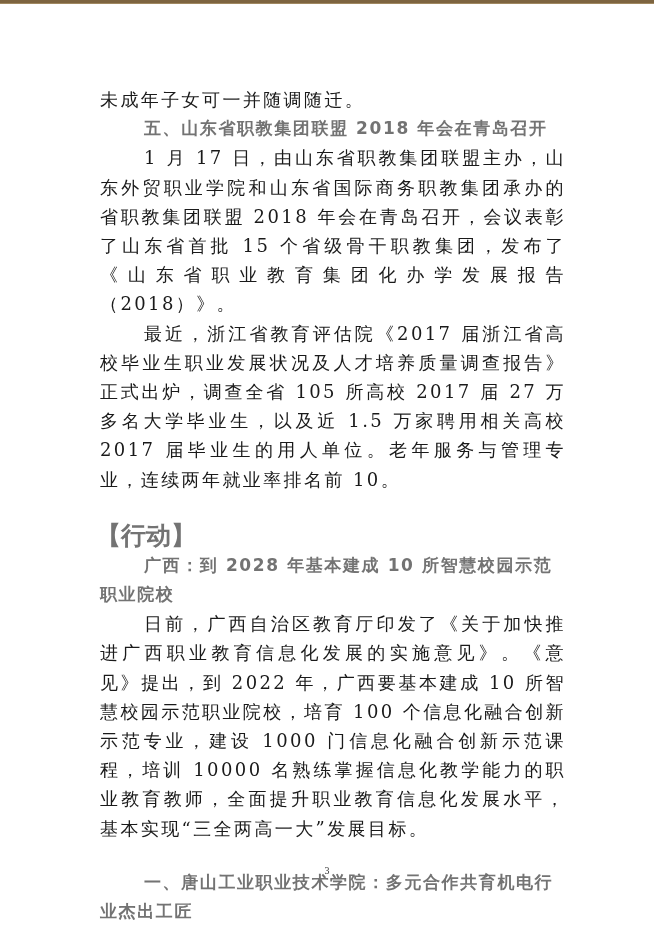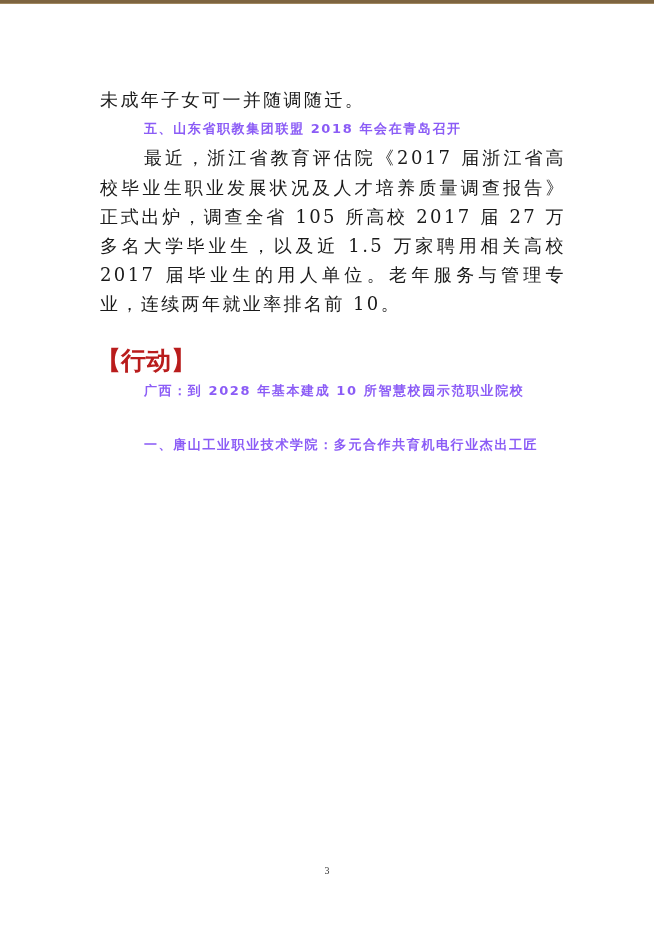--- a/index.html
+++ b/index.html
@@ -34,31 +34,31 @@
       line-height: 29.2px;
       letter-spacing: 2.4px;
       margin: 0;
       text-align: justify;
       text-justify: inter-ideograph;
     }
     .indent { text-indent: 44px; }
     .h {
       font-family: "DejaVu Sans", "Liberation Sans", sans-serif;
       font-weight: bold;
-      font-size: 13px;
+      font-size: 17px;
       line-height: 29.2px;
       letter-spacing: 1.6px;
       margin: 0;
       text-indent: 44px;
-      color: #8b5cf6;
+      color: #737373;
     }
     .section {
       font-family: "DejaVu Sans", "Liberation Sans", sans-serif;
       font-weight: bold;
-      color: #b91c1c;
+      color: #737373;
       font-size: 25px;
       line-height: 30px;
       margin: 0;
       letter-spacing: 0px;
       margin-left: -4px;
     }
     .gap-action { height: 27px; }
     .gap-exp { height: 25px; }
     .page-num {
       position: absolute;
@@ -72,22 +72,24 @@
     }
   </style>
 </head>
 <body>
 
 <div class="top-bar"></div>
 
 <div class="page">
   <p class="p">未成年子女可一并随调随迁。</p>
   <p class="h">五、山东省职教集团联盟 2018 年会在青岛召开</p>
+  <p class="p indent">1 月 17 日，由山东省职教集团联盟主办，山东外贸职业学院和山东省国际商务职教集团承办的省职教集团联盟 2018 年会在青岛召开，会议表彰了山东省首批 15 个省级骨干职教集团，发布了《山东省职业教育集团化办学发展报告（2018）》。</p>
   <p class="p indent">最近，浙江省教育评估院《2017 届浙江省高校毕业生职业发展状况及人才培养质量调查报告》正式出炉，调查全省 105 所高校 2017 届 27 万多名大学毕业生，以及近 1.5 万家聘用相关高校 2017 届毕业生的用人单位。老年服务与管理专业，连续两年就业率排名前 10。</p>
   <div class="gap-action"></div>
   <p class="section">【行动】</p>
   <p class="h">广西：到 2028 年基本建成 10 所智慧校园示范职业院校</p>
+  <p class="p indent">日前，广西自治区教育厅印发了《关于加快推进广西职业教育信息化发展的实施意见》。《意见》提出，到 2022 年，广西要基本建成 10 所智慧校园示范职业院校，培育 100 个信息化融合创新示范专业，建设 1000 门信息化融合创新示范课程，培训 10000 名熟练掌握信息化教学能力的职业教育教师，全面提升职业教育信息化发展水平，基本实现“三全两高一大”发展目标。</p>
   <div class="gap-exp"></div>
   <p class="h">一、唐山工业职业技术学院：多元合作共育机电行业杰出工匠</p>
 
 </div>
 
 <div class="page-num">3</div>
 
 </body></html>

